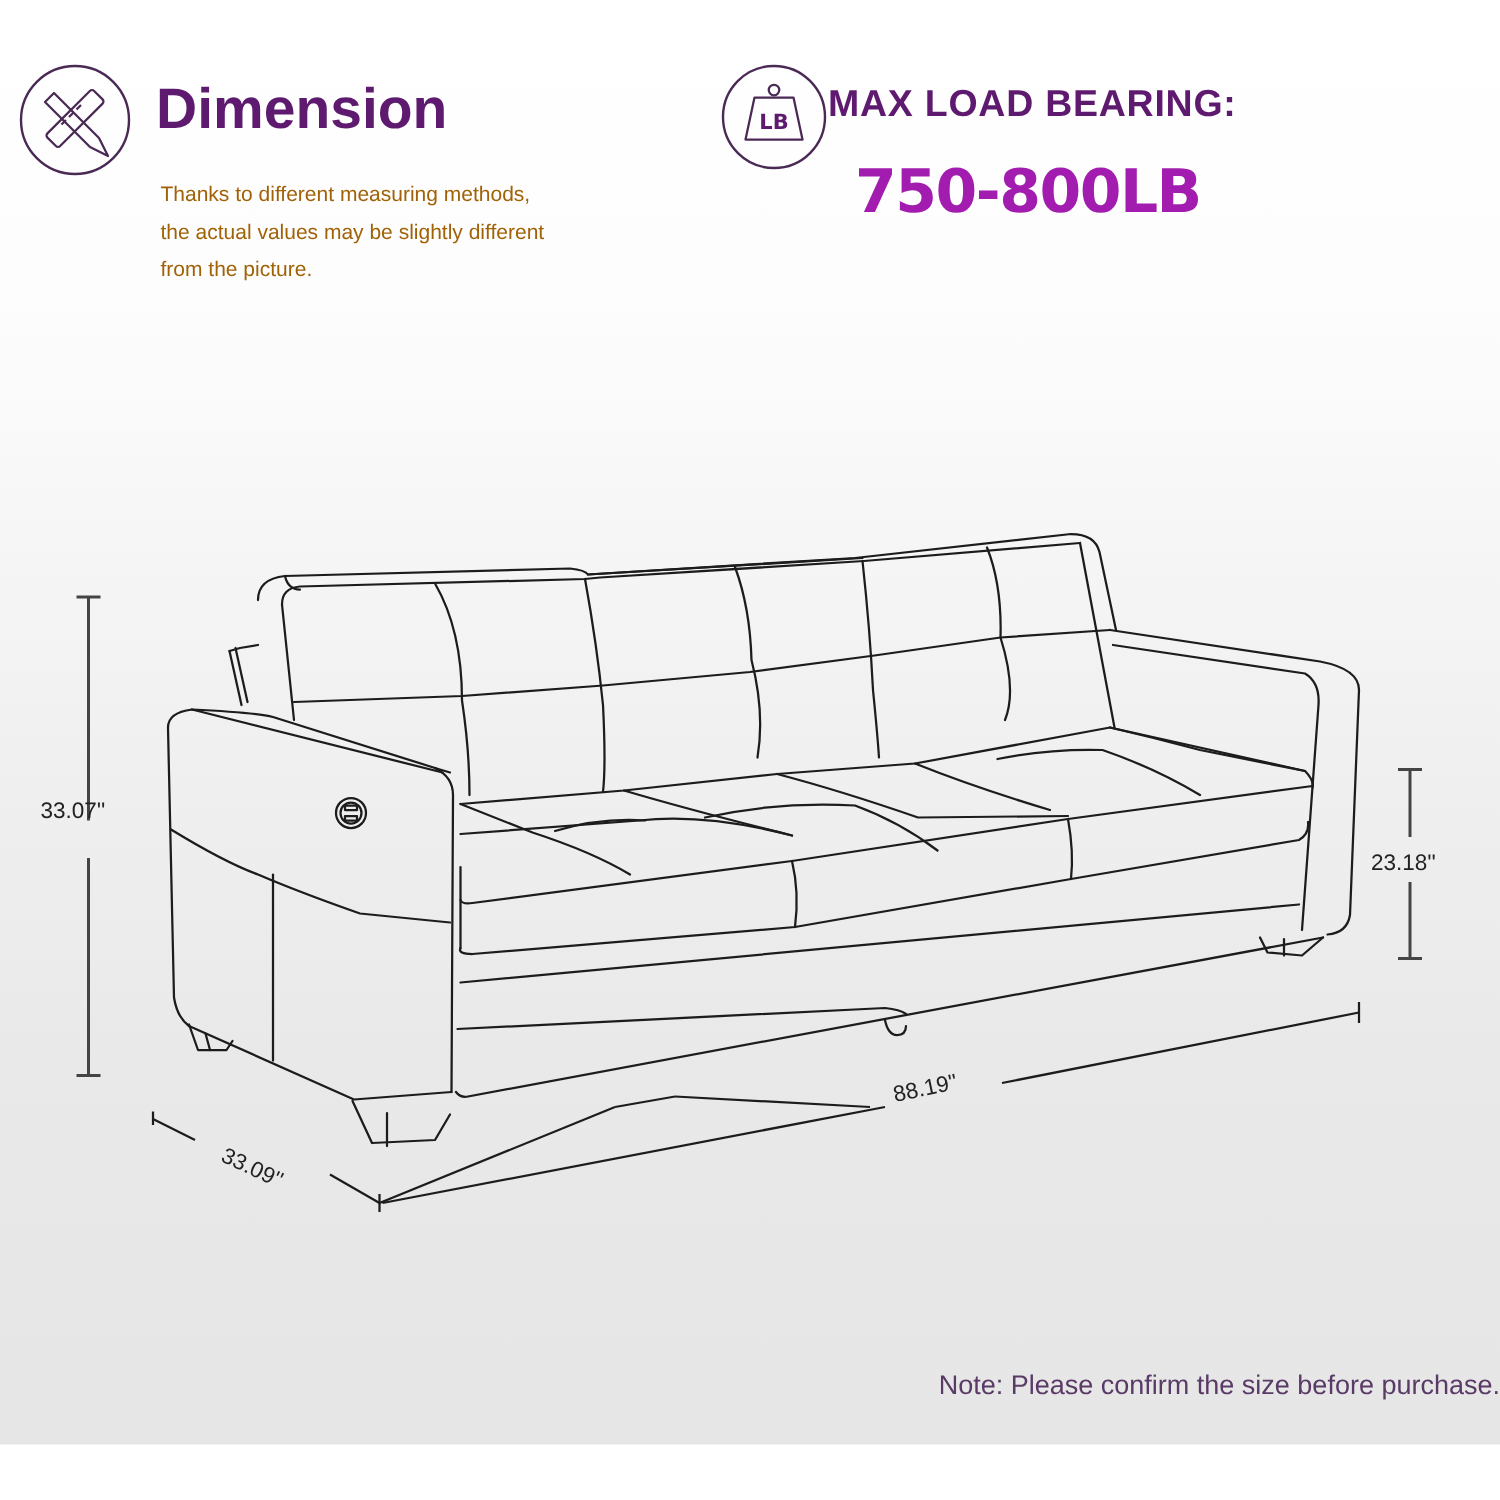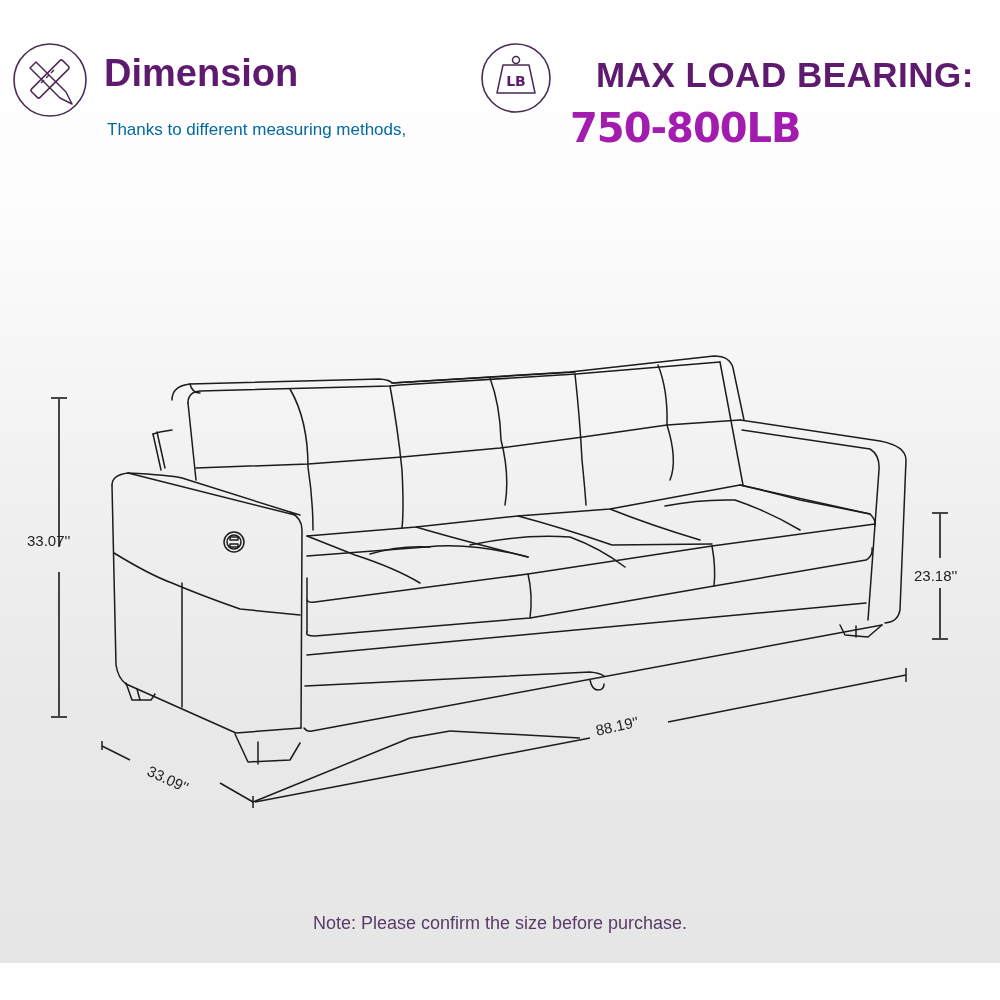--- a/index.html
+++ b/index.html
@@ -1,45 +1,47 @@
 <!DOCTYPE html>
 <html><head>
 <meta charset="utf-8">
 <style>
   html,body{margin:0;padding:0;}
   body{width:1000px;height:1000px;position:relative;overflow:hidden;background:#ffffff;font-family:"Liberation Sans",sans-serif;}
   .bg{position:absolute;left:0;top:0;width:1000px;height:963px;background:linear-gradient(to bottom,#ffffff 0px,#fdfdfd 200px,#f2f2f2 450px,#e9e9e9 700px,#e6e6e6 963px);}
   .icon{position:absolute;}
   .title{position:absolute;color:#5e1a6e;font-weight:bold;font-family:Liberation Sans, sans-serif;}
   .dim-title{left:104px;top:52px;font-size:38px;letter-spacing:0px;}
-  .dim-desc{position:absolute;left:107px;top:117px;width:400px;font-size:17px;line-height:25px;color:#0369a1;}
-  .load-title{left:596px;top:55px;font-size:35px;letter-spacing:0.5px;}
+  .dim-desc{position:absolute;left:107px;top:117px;width:400px;font-size:14px;line-height:25px;color:#a16207;}
+  .load-title{left:552px;top:55px;font-size:25px;letter-spacing:0.5px;}
   .load-value{position:absolute;left:570px;top:105px;font-size:40px;color:#a21caf;font-family:"DejaVu Sans",sans-serif;font-weight:700;letter-spacing:-1px;}
   .drawing{position:absolute;left:0;top:0;}
   .lbl{position:absolute;font-size:15px;color:#222;font-family:"Liberation Sans",sans-serif;}
-  .note{position:absolute;left:0;width:1000px;top:913px;text-align:center;font-size:18px;color:#5a3a66;}
+  .note{position:absolute;left:0;width:1000px;top:913px;text-align:right;font-size:18px;color:#5a3a66;}
 </style>
 </head>
 <body>
 
 <div class="bg"></div>
 
 <svg class="icon" style="left:8px;top:38px" width="84" height="84" viewBox="0 0 84 84">
   <circle cx="42" cy="42" r="36" fill="none" stroke="#4a2a55" stroke-width="1.6"></circle>
   <g fill="none" stroke="#4a2a55" stroke-width="1.5" stroke-linejoin="round">
     <rect x="20" y="35" width="44" height="12" rx="2" transform="rotate(-45 42 41)"></rect>
     <path d="M28 24 L58 54 L64 66 L52 60 L22 30 Z"></path>
     <line x1="33" y1="45" x2="36" y2="42"></line>
     <line x1="38" y1="40" x2="41" y2="37"></line>
     <line x1="43" y1="35" x2="46" y2="32"></line>
   </g>
 </svg>
 <div class="title dim-title">Dimension</div>
 <div class="dim-desc">
   <div>Thanks to different measuring methods,</div>
+  <div>the actual values may be slightly different</div>
+  <div>from the picture.</div>
 </div>
 
 <svg class="icon" style="left:476px;top:38px" width="80" height="80" viewBox="0 0 80 80">
   <circle cx="40" cy="40" r="34" fill="none" stroke="#4a2a55" stroke-width="1.6"></circle>
   <circle cx="40" cy="22" r="3.5" fill="none" stroke="#4a2a55" stroke-width="1.5"></circle>
   <path d="M27 27 L53 27 L59 55 L21 55 Z" fill="none" stroke="#4a2a55" stroke-width="1.5" stroke-linejoin="round"></path>
   <text x="40" y="48" text-anchor="middle" font-family="DejaVu Sans, sans-serif" font-size="14" font-weight="bold" fill="#5e1a6e">LB</text>
 </svg>
 <div class="title load-title">MAX LOAD BEARING:</div>
 <div class="load-value">750-800LB</div>

